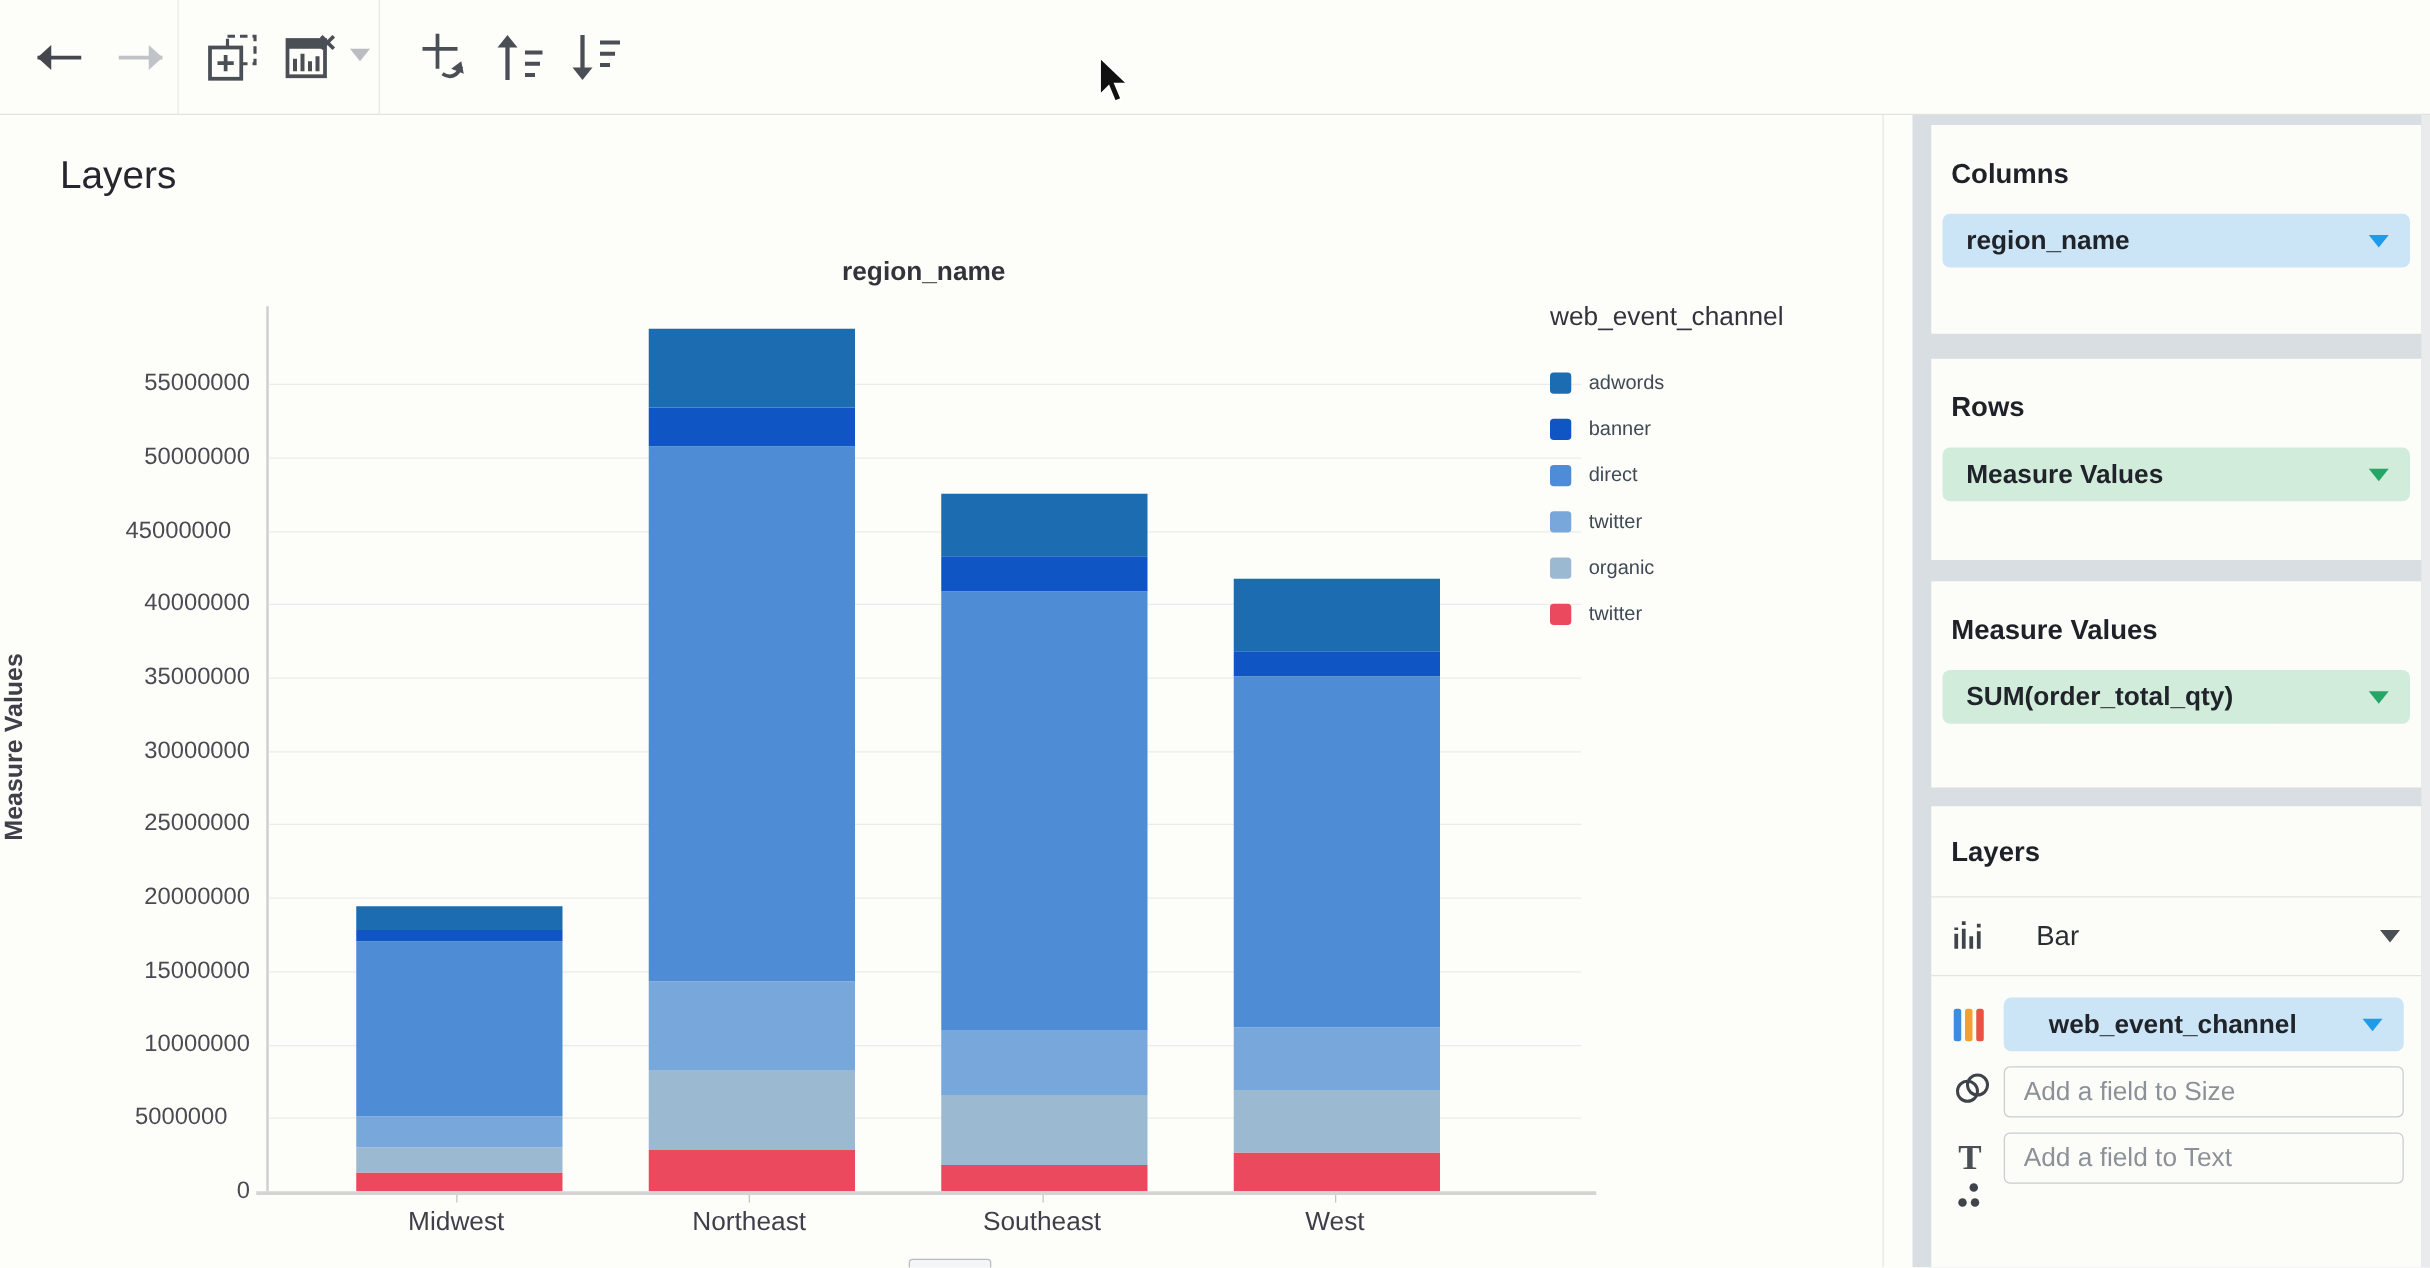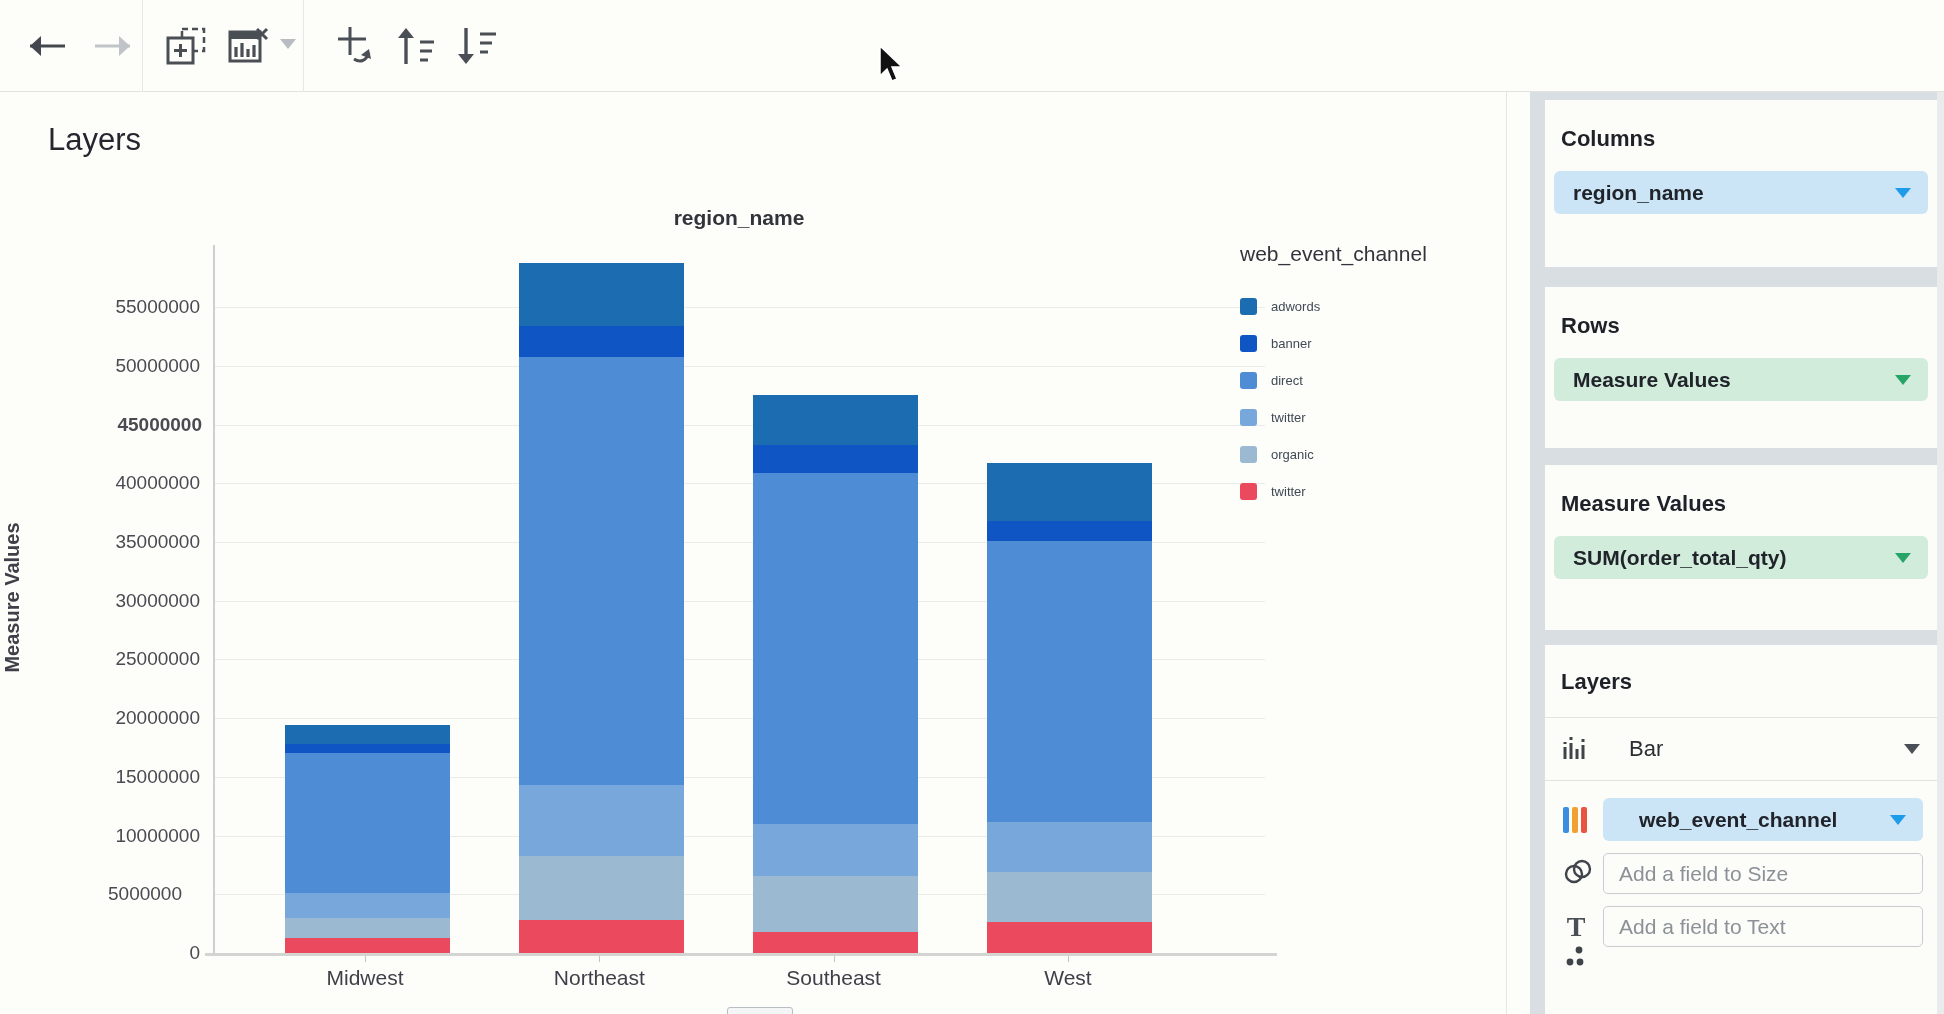--- a/index.html
+++ b/index.html
@@ -26,21 +26,21 @@
   .bar { position:absolute; bottom:0; width:165px; }
   .seg { position:absolute; left:0; width:100%; }
   .xlabel { position:absolute; top:966px; width:234px; text-align:center; font-size:21px; color:#3f3f49; }
   .ylabel { position:absolute; left:-248px; top:586px; width:520px; text-align:center; transform:rotate(-90deg); transform-origin:center; font-size:20px; font-weight:bold; color:#3f3f49; }
 
   
   .legend { position:absolute; left:1240px; top:242px; }
   .legend-title { font-size:21px; color:#33333d; margin-bottom:22px; }
   .legend-item { display:flex; align-items:center; height:37px; }
   .swatch { width:17px; height:17px; border-radius:3px; margin-right:14px; flex:none; }
-  .legend-label { font-size:13px; color:#404a56; }
+  .legend-label { font-size:16px; color:#404a56; }
 
   
   .panel { position:absolute; left:1530px; top:92px; width:414px; height:922px; background:#d9dee3; }
   .panel-right-strip { position:absolute; left:1937px; top:92px; width:7px; height:922px; background:#e9ebed; }
   .card { position:absolute; left:15px; width:392px; background:#fcfcf9; }
   .card-header { margin:26px 0 0 16px; font-size:22px; font-weight:bold; color:#1e2127; }
   .pill { position:relative; margin:19px 9px 0 9px; height:43px; border-radius:6px; display:flex; align-items:center; cursor:pointer; }
   .pill-label { margin-left:19px; font-size:21px; font-weight:bold; color:#20242a; }
   .caret { position:absolute; right:17px; top:17px; width:0; height:0; border-left:8px solid transparent; border-right:8px solid transparent; border-top:10px solid #999; }
   .pill-blue { background:#cbe4f6; }
@@ -145,21 +145,21 @@
 <div id="ytick-layer">
     <div class="ytick" style="left: 50px; top: 942px;">0</div>
     <div class="ytick" style="left: 32px; top: 883.294px;">5000000</div>
     <div class="ytick" style="left: 50px; top: 824.587px;">10000000</div>
     <div class="ytick" style="left: 50px; top: 765.881px;">15000000</div>
     <div class="ytick" style="left: 50px; top: 707.174px;">20000000</div>
     <div class="ytick" style="left: 50px; top: 648.468px;">25000000</div>
     <div class="ytick" style="left: 50px; top: 589.761px;">30000000</div>
     <div class="ytick" style="left: 50px; top: 531.055px;">35000000</div>
     <div class="ytick" style="left: 50px; top: 472.348px;">40000000</div>
-    <div class="ytick" style="left: 52px; top: 413.642px; font-weight: bold;">45000000</div>
+    <div class="ytick" style="left: 35px; top: 413.642px;">45000000</div>
     <div class="ytick" style="left: 50px; top: 354.935px;">50000000</div>
     <div class="ytick" style="left: 50px; top: 296.229px;">55000000</div>
   </div>
 <div class="plot" id="plot">
     <div class="gridline" style="top: 649.294px;"></div>
     <div class="gridline" style="top: 590.587px;"></div>
     <div class="gridline" style="top: 531.881px;"></div>
     <div class="gridline" style="top: 473.174px;"></div>
     <div class="gridline" style="top: 414.468px;"></div>
     <div class="gridline" style="top: 355.761px;"></div>

